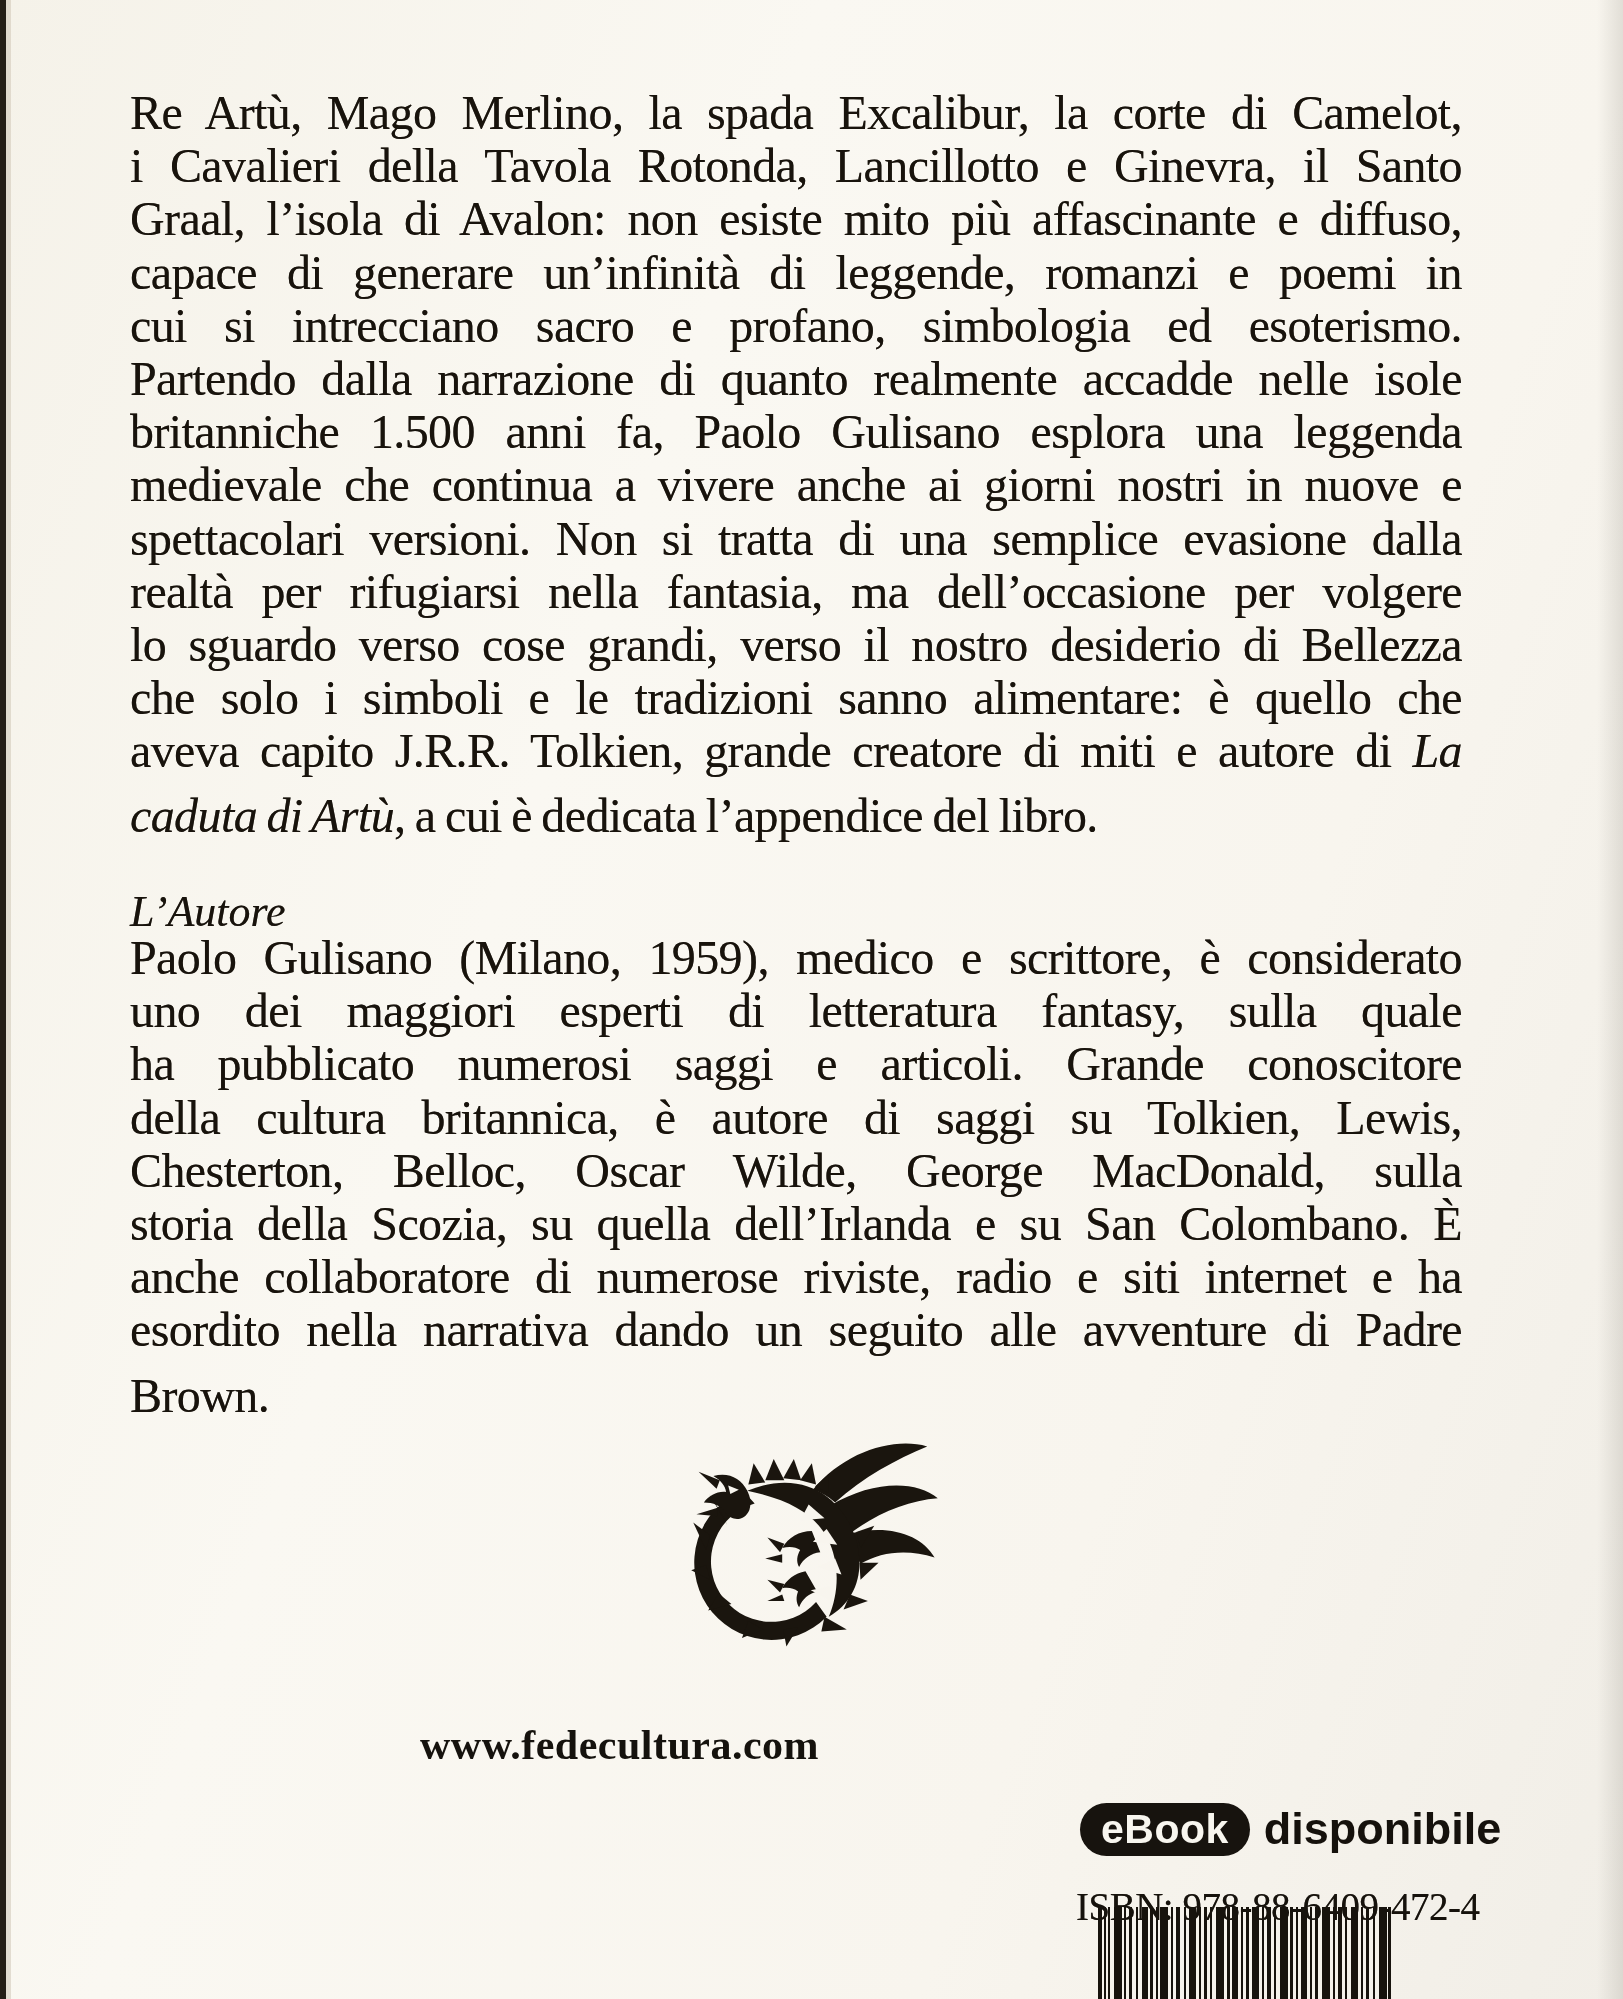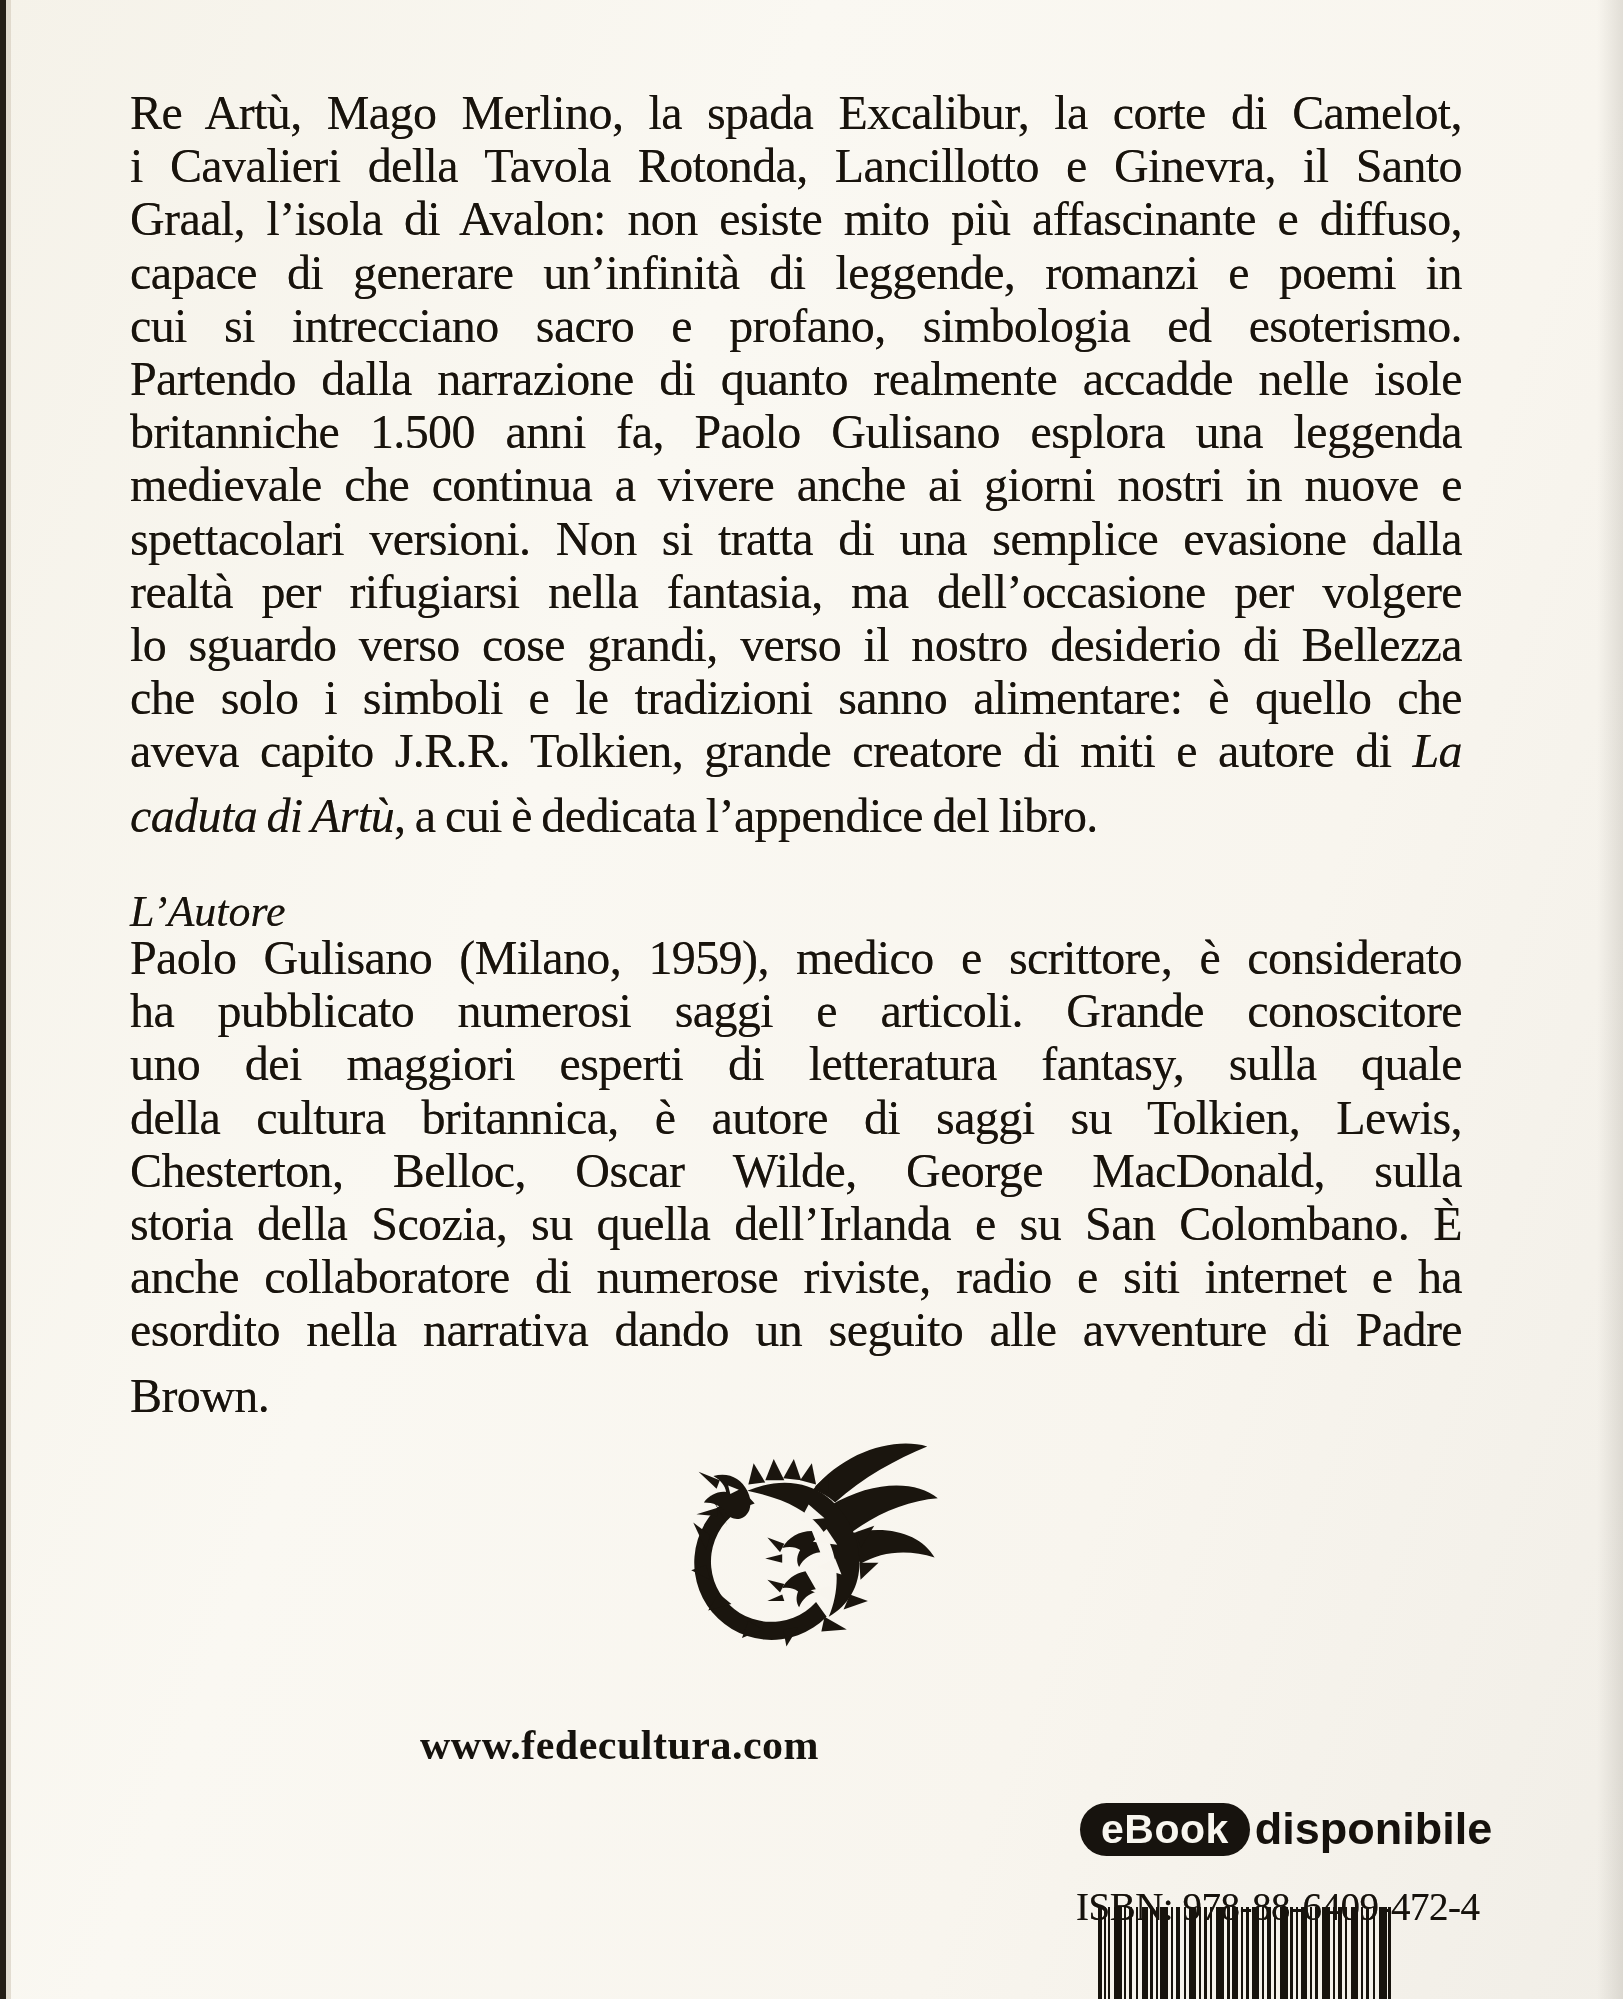--- a/index.html
+++ b/index.html
@@ -29,21 +29,21 @@
   }
   .author-bio{top:931px;}
   .logo{position:absolute;left:688px;top:1430px;width:254px;height:218px;}
   .website{
     position:absolute;left:420px;top:1721px;width:590px;text-align:left;
     font-family:Liberation Serif, serif;
     font-weight:bold;font-size:42px;letter-spacing:0.5px;color:#15120d;
   }
   .ebook-row{
     position:absolute;left:1080px;top:1801px;height:56px;
-    display:flex;align-items:center;gap:5px;
+    display:flex;align-items:center;gap:14px;
     font-family:"Liberation Sans","DejaVu Sans",sans-serif;
   }
   .ebook-pill{
     display:inline-block;background:#17130e;color:#f8f6ef;
     font-weight:bold;font-size:41px;line-height:53px;height:53px;
     padding:0 21px;border-radius:27px;letter-spacing:0.5px;
   }
   .ebook-disp{font-weight:bold;font-size:45px;color:#15110c;letter-spacing:0px;}
   .isbn{
     position:absolute;left:1076px;top:1884px;
@@ -75,22 +75,22 @@
       <div class="tline"><span>lo sguardo verso cose grandi, verso il nostro desiderio di Bellezza</span></div>
       <div class="tline"><span>che solo i simboli e le tradizioni sanno alimentare: è quello che</span></div>
       <div class="tline"><span>aveva capito J.R.R. Tolkien, grande creatore di miti e autore di </span><i>La</i></div>
       <div class="tline last"><i>caduta di Artù</i><span>, a cui è dedicata l’appendice del libro.</span></div>
     </div>
 
   <div class="author-heading">L’Autore</div>
 
   <div class="textblock author-bio">
       <div class="tline"><span>Paolo Gulisano (Milano, 1959), medico e scrittore, è considerato</span></div>
+      <div class="tline"><span>uno dei maggiori esperti di letteratura fantasy, sulla quale</span></div>
       <div class="tline"><span>ha pubblicato numerosi saggi e articoli. Grande conoscitore</span></div>
-      <div class="tline"><span>uno dei maggiori esperti di letteratura fantasy, sulla quale</span></div>
       <div class="tline"><span>della cultura britannica, è autore di saggi su Tolkien, Lewis,</span></div>
       <div class="tline"><span>Chesterton, Belloc, Oscar Wilde, George MacDonald, sulla</span></div>
       <div class="tline"><span>storia della Scozia, su quella dell’Irlanda e su San Colombano. È</span></div>
       <div class="tline"><span>anche collaboratore di numerose riviste, radio e siti internet e ha</span></div>
       <div class="tline"><span>esordito nella narrativa dando un seguito alle avventure di Padre</span></div>
       <div class="tline last"><span>Brown.</span></div>
     </div>
 
   <div class="logo">
     <svg viewBox="0 0 240 205" width="254" height="218" xmlns="http://www.w3.org/2000/svg">

